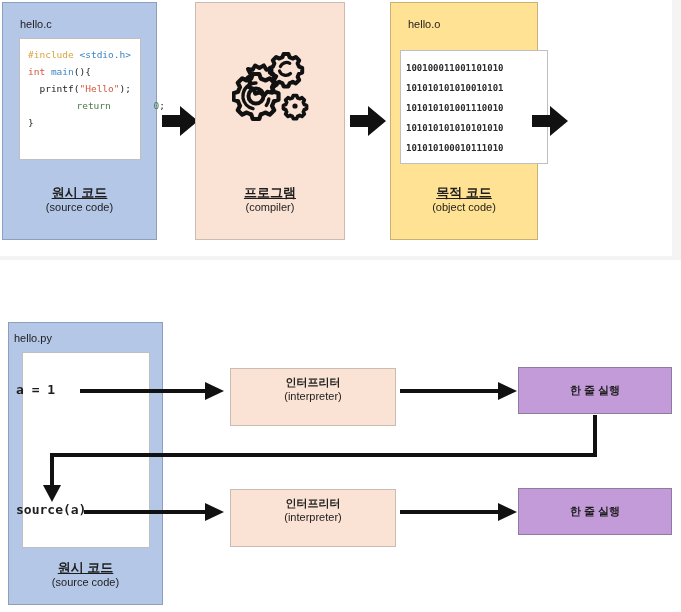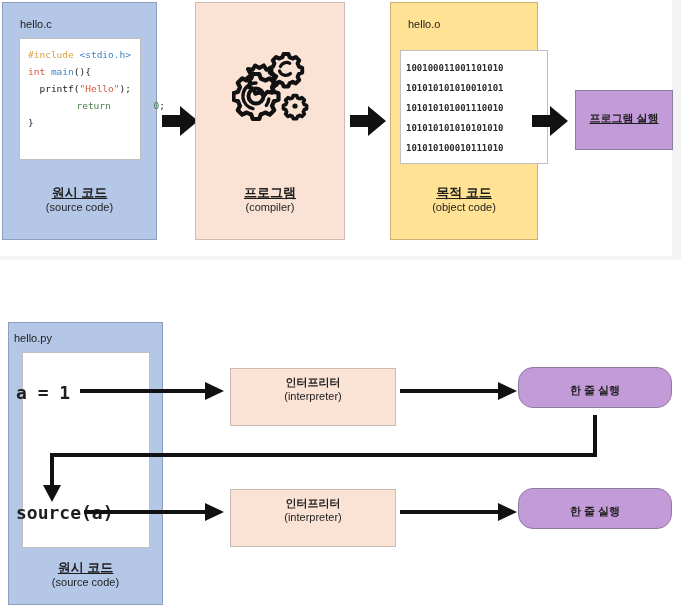--- a/index.html
+++ b/index.html
@@ -74,36 +74,36 @@
   
   #src-py{left:8px;top:322px;width:155px;height:283px;}
   #file-py{position:absolute;left:14px;top:332px;font-size:11px;color:#1d1d1d;}
   #code-py{
     position:absolute;left:22px;top:352px;width:128px;height:196px;
     background:#ffffff;border:1px solid #bfbfbf;box-sizing:border-box;
   }
   .pyline{
     position:absolute;left:16px;
     font-family:"DejaVu Sans Mono","Liberation Mono",monospace;
-    font-size:18px;font-weight:700;color:#1d1d1d;white-space:pre;
+    font-size:13px;font-weight:700;color:#1d1d1d;white-space:pre;
   }
   #py-a{top:382px;}
   #py-print{top:502px;}
 
   .interp{width:166px;height:58px;}
   #interp1{left:230px;top:368px;}
   #interp2{left:230px;top:489px;}
   .interp .it{
     position:absolute;left:0;right:0;top:7px;text-align:center;
     line-height:1.25;color:#1d1d1d;
   }
   .interp .it .ko{display:block;font-size:11px;font-weight:700;}
   .interp .it .en{display:block;font-size:11px;}
 
-  .runbox{width:154px;height:41px;border-radius:15px;}
+  .runbox{width:154px;height:47px;}
   #run1{left:518px;top:367px;}
   #run2{left:518px;top:488px;}
   .runbox .rt{
     position:absolute;left:0;right:0;top:15px;text-align:center;
     font-size:11px;font-weight:700;color:#1d1d1d;
   }
 
   svg.ov{position:absolute;left:0;top:0;width:681px;height:612px;overflow:visible;pointer-events:none;}
 </style>
 </head>
@@ -169,23 +169,20 @@
         <span class="en">(object code)</span>
       </div>
     </div>
     <div id="file-o">hello.o</div>
     <div id="bin-box"><div>100100011001101010</div><div>101010101010010101</div><div>101010101001110010</div><div>101010101010101010</div><div>101010100010111010</div></div>
 
     <svg class="arrow-big" style="left:530px;top:104px;" viewBox="0 0 40 34">
       <path d="M2 11 H20 V2 L38 17 L20 32 V23 H2 Z" fill="#111111"></path>
     </svg>
 
-    <div class="box panel-purple" id="run-c">
-      <div class="run-t">프로그램 실행</div>
-    </div>
   </div>
 
   <div id="top-divider"></div>
 
   <div>
 
     <div class="box panel-blue" id="src-py">
       <div class="lbl" style="bottom:14px;">
         <span class="ko">원시 코드</span>
         <span class="en">(source code)</span>

